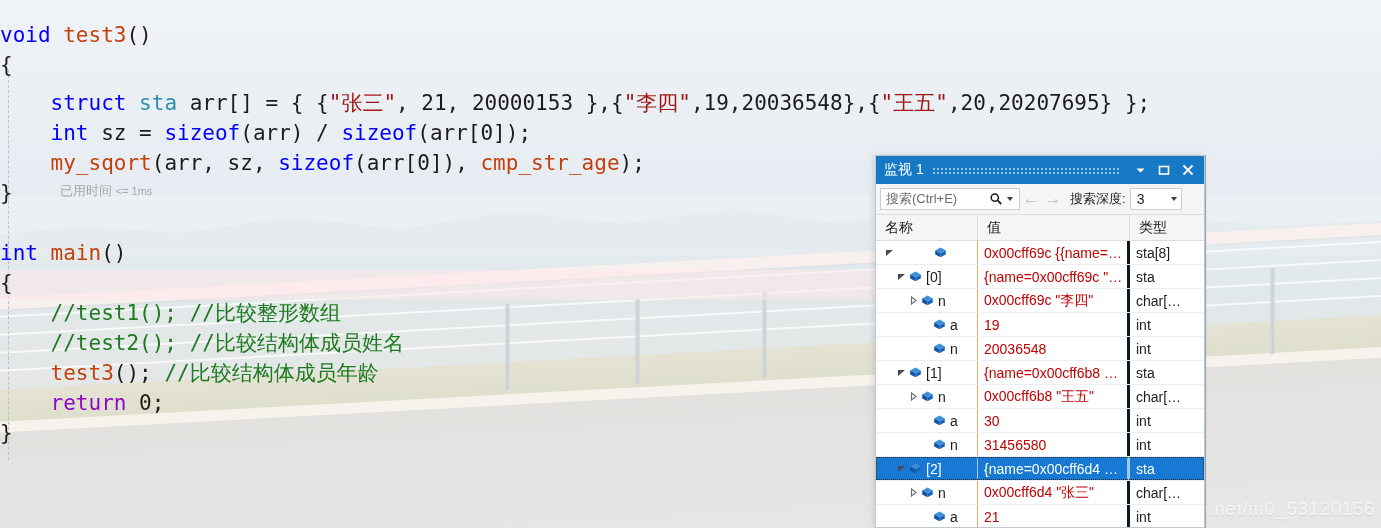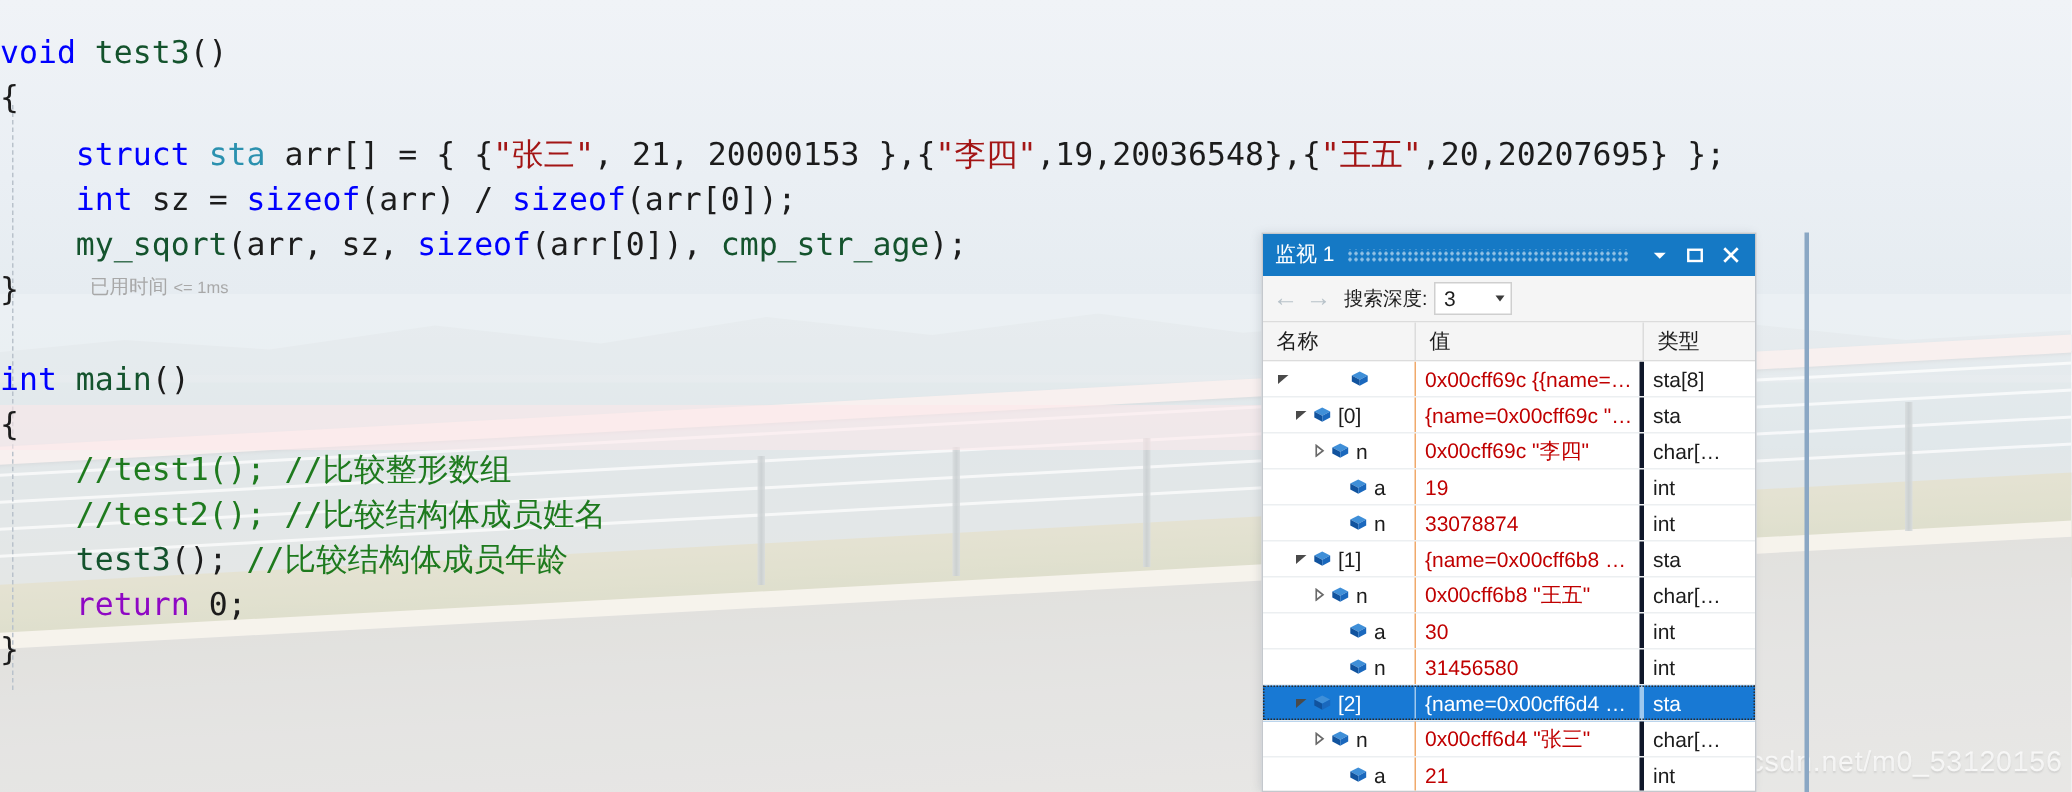--- a/index.html
+++ b/index.html
@@ -54,31 +54,31 @@
     font-family:"DejaVu Sans Mono","Liberation Mono",monospace;
     font-size:21px;line-height:30px;white-space:pre;
   }
   .ln{position:absolute;left:0;padding-left:0;}
   .gutter{position:absolute;left:8px;top:70px;width:2px;height:390px;
     border-left:1px dashed #b9c2cb;}
   .hl-line{position:absolute;left:0;width:880px;height:30px;
     background:rgba(253,232,234,.55);}
   .kw{color:#0000ff;}
   .type{color:#2b91af;}
-  .fn{color:#14532d;}
+  .fn{color:#c2410c;}
   .cmt{color:#1e7a1e;margin-top:41px;}
   .str{color:#a31515;}
   .plain{color:#1c1c1c;}
   .kw2{color:#8f08c4;}
   .elapsed{color:#a8a8a8;font-family:"Liberation Sans",sans-serif;font-size:13px;}
   .elapsed small{font-size:11px;}
 
   
   #watch{
-    position:absolute;left:841px;top:155px;width:330px;height:373px;
+    position:absolute;left:875px;top:155px;width:330px;height:373px;
     background:#f5f5f5;border:1px solid #c4c8cd;box-sizing:border-box;
     font-family:"Liberation Sans","DejaVu Sans",sans-serif;
     box-shadow:-2px 0 6px rgba(90,100,115,.18);
     overflow:hidden;
   }
   .w-title{height:28px;background:#1579c5;display:flex;align-items:center;
     padding:0 4px 0 8px;color:#fff;}
   .w-title .t{font-size:14px;color:#ffffff;white-space:nowrap;}
   .w-grip{flex:1;height:9px;margin:0 8px;
     background-image:radial-gradient(circle,rgba(255,255,255,.55) 1px,transparent 1.2px);
@@ -192,20 +192,30 @@
         </svg>
     </span>
     <span class="w-btn">
       <svg width="12" height="12" viewBox="0 0 12 12">
           <path d="M1.5 1.5 L10.5 10.5 M10.5 1.5 L1.5 10.5" stroke="#fff" stroke-width="1.8" fill="none"></path>
         </svg>
     </span>
   </div>
 
   <div class="w-tool">
+    <div class="w-search">
+      <span class="ph">搜索(Ctrl+E)</span>
+      <span class="mag">
+        <svg width="14" height="14" viewBox="0 0 14 14">
+            <circle cx="5.8" cy="5.6" r="3.6" fill="none" stroke="#1c1c1c" stroke-width="1.5"></circle>
+            <path d="M8.6 8.4 L12.2 12" stroke="#1c1c1c" stroke-width="1.8"></path>
+          </svg>
+      </span>
+      <span class="caret"></span>
+    </div>
     <span class="nav-arrow">←</span>
     <span class="nav-arrow">→</span>
     <span class="w-depth-lbl">搜索深度:</span>
     <div class="w-depth">
       <span>3</span>
       <span class="caret" style="margin:0 1px 0 0"></span>
     </div>
   </div>
 
   <div class="w-head">
@@ -292,21 +302,21 @@
           <span class="tri"></span>
           <span class="boxicon">
             <svg width="13" height="13" viewBox="0 0 13 13">
               <path d="M1.2 4.4 L6.5 1.6 L11.8 4.4 L6.5 7.2 Z" fill="#3f8fd8"></path>
               <path d="M1.2 4.4 L6.5 7.2 L6.5 11.2 L1.2 8.4 Z" fill="#11539e"></path>
               <path d="M11.8 4.4 L6.5 7.2 L6.5 11.2 L11.8 8.4 Z" fill="#1a68bd"></path>
             </svg>
           </span>
           <span class="nm">n</span>
         </div>
-        <div class="cell val">33078874</div>
+        <div class="cell val">20036548</div>
         <div class="cell type">int</div>
       </div>
       <div class="row">
         <div class="cell name" style="padding-left: 20px;">
           <span class="tri">
             <svg width="9" height="9" viewBox="0 0 9 9">
               <path d="M1 2 L8 2 L1 8 Z" fill="#4a4a4a"></path>
             </svg>
           </span>
           <span class="boxicon">

